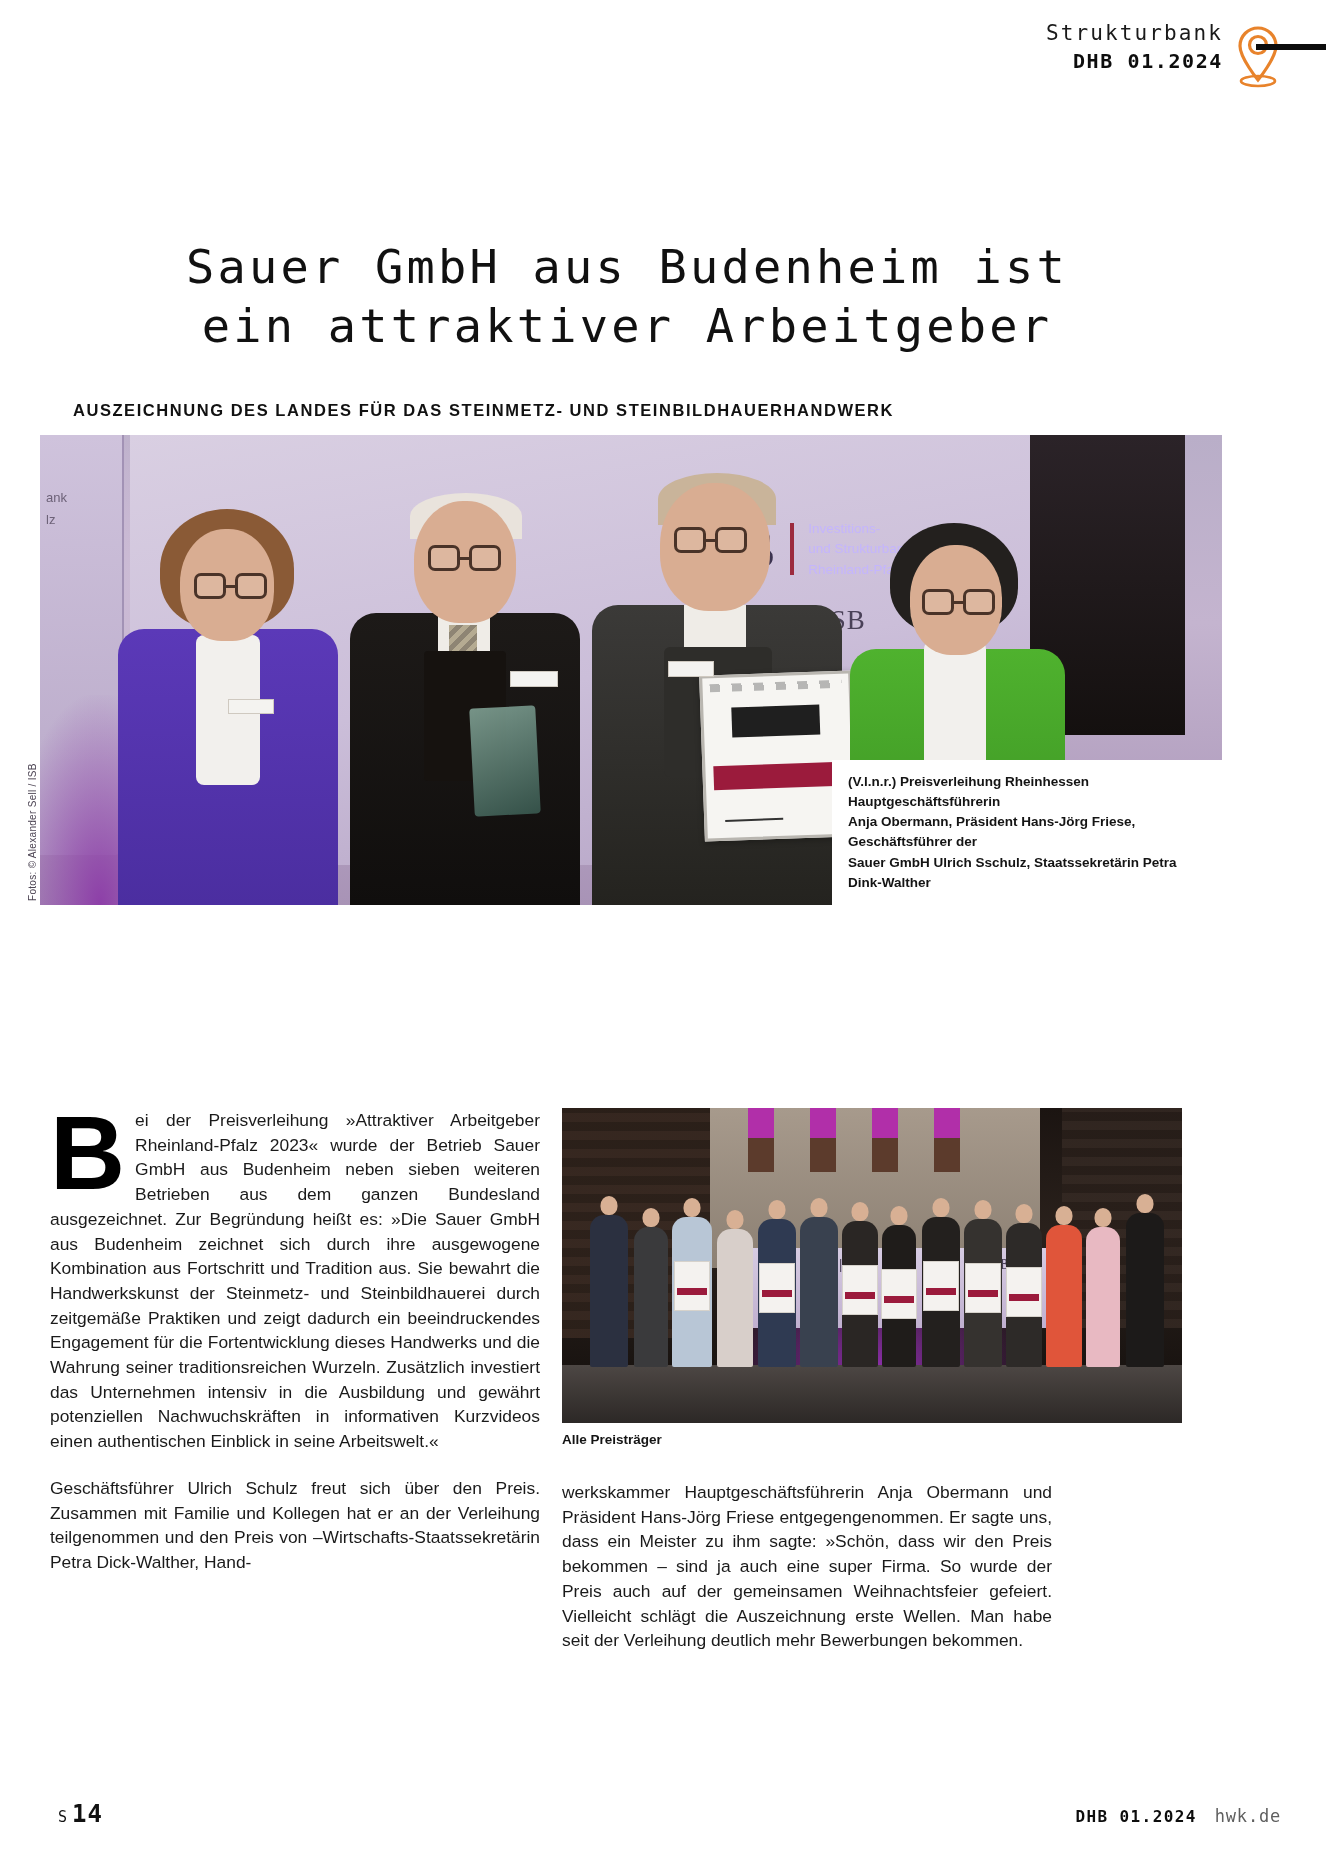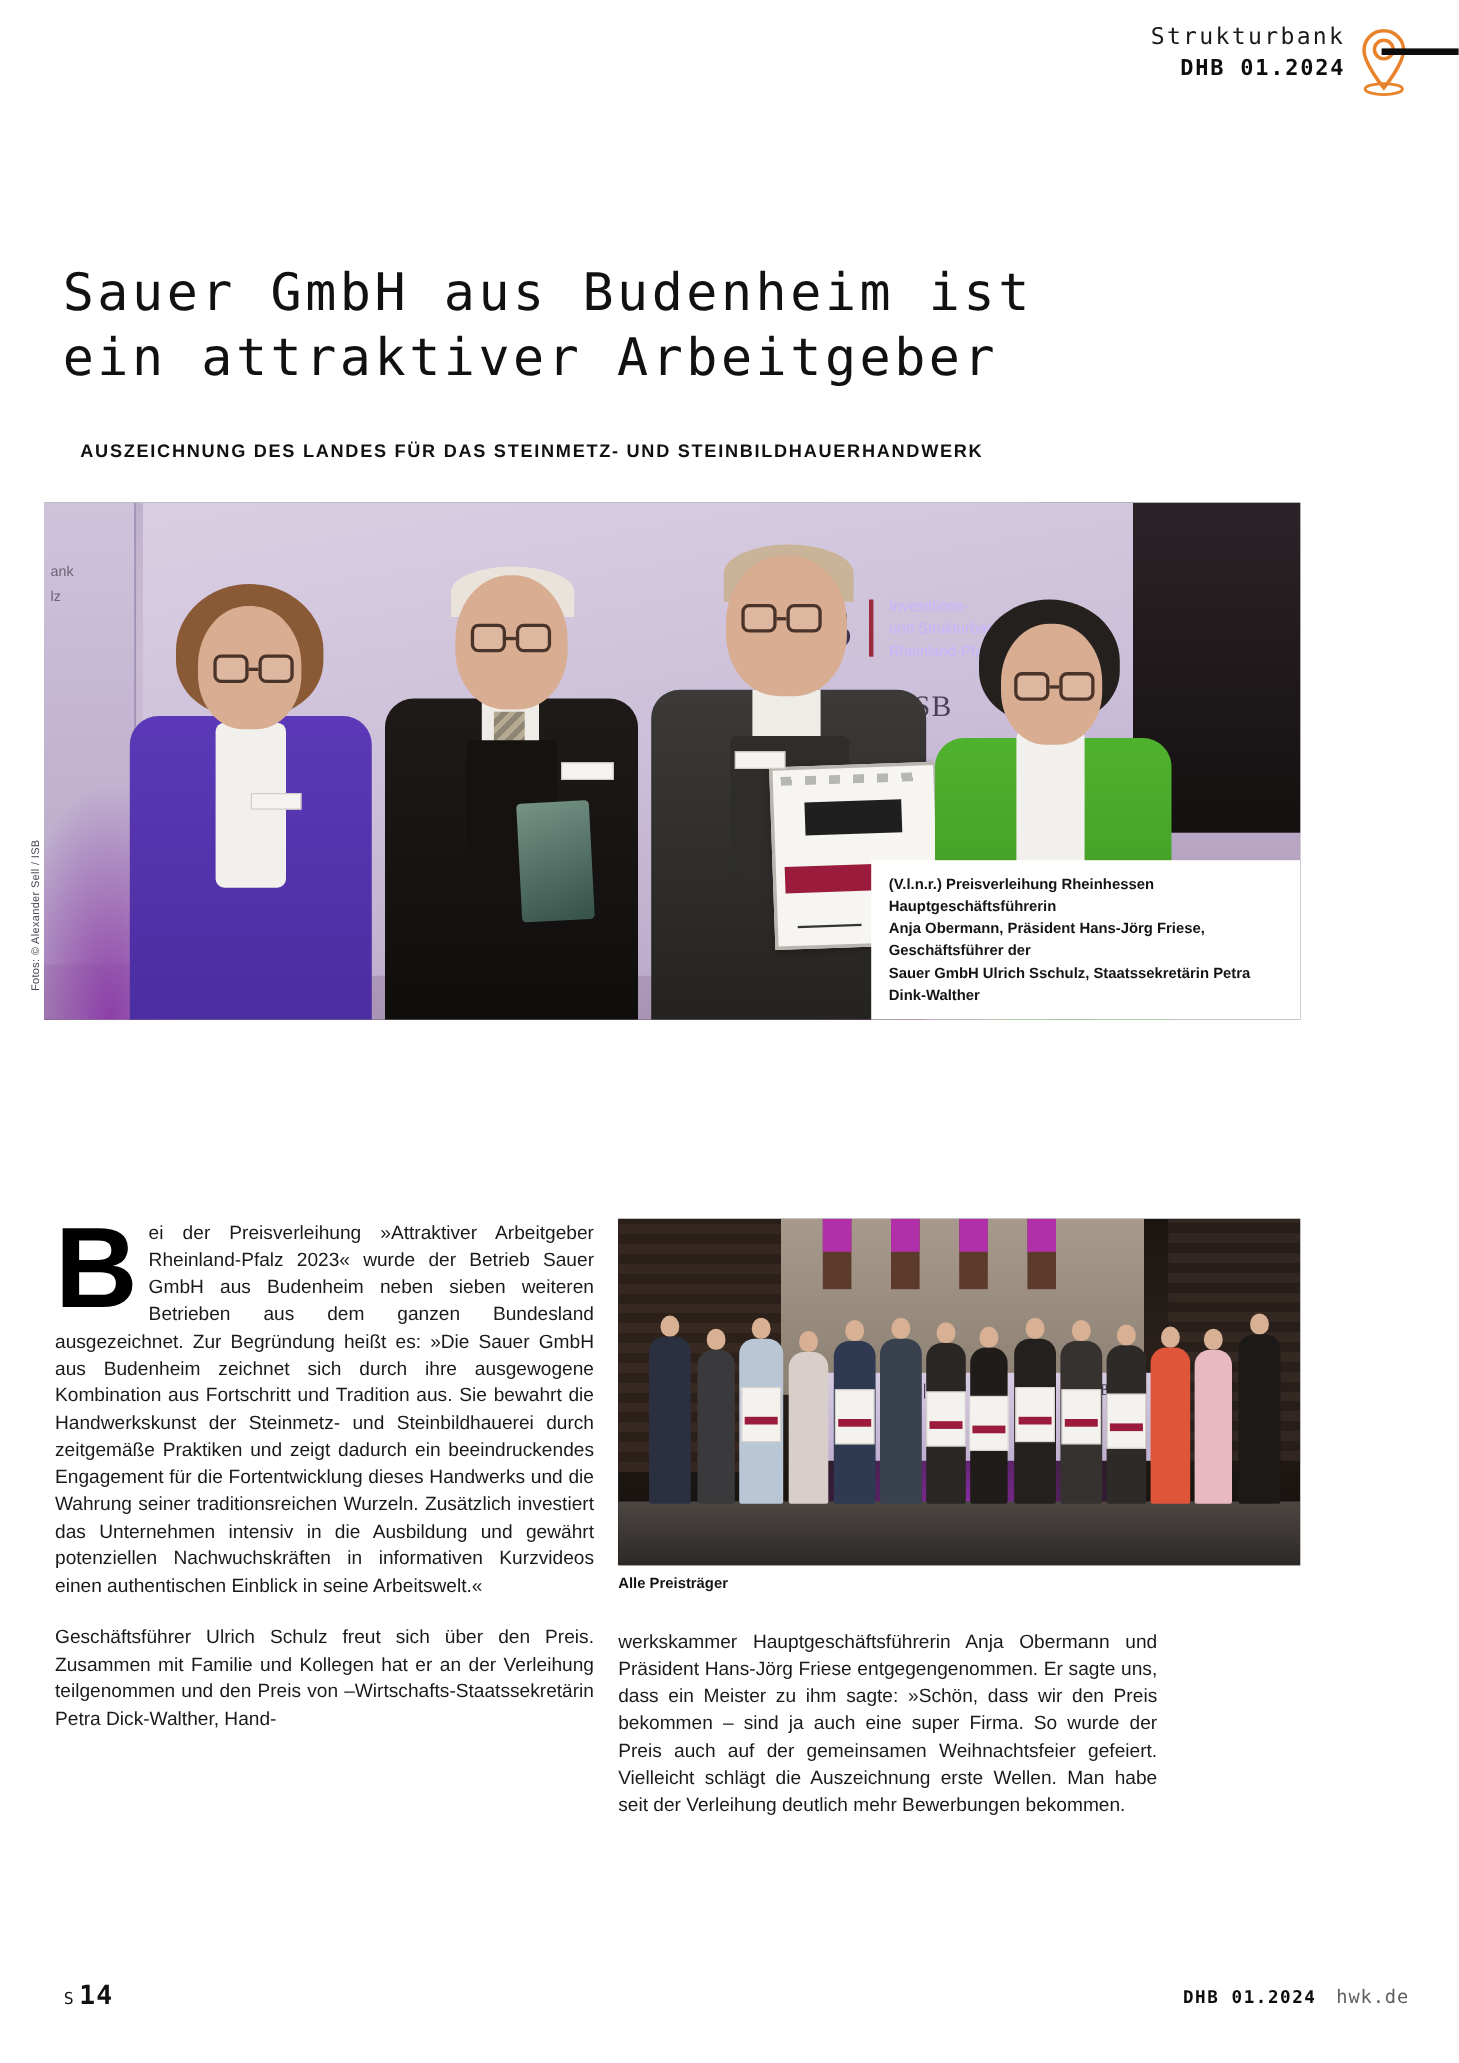--- a/index.html
+++ b/index.html
@@ -34,34 +34,34 @@
   .pin-wrap{width:46px;height:64px;margin-left:12px;margin-top:2px;}
   .rule{
     position:absolute;top:44px;right:0;width:70px;height:6px;background:#0d0d0d;
   }
 
   
   .headline{
     position:absolute;left:57px;top:237px;width:1140px;
     font-family:"DejaVu Sans Mono", monospace;
     font-size:47px;line-height:1.26;letter-spacing:3.2px;
-    font-weight:400;color:#111;
+    font-weight:400;color:#111;text-align:center;
   }
   .headline div{white-space:nowrap;}
   .kicker{
     position:absolute;left:58px;top:401px;
     font-family:"Liberation Sans", sans-serif;
     font-size:16.5px;font-weight:bold;letter-spacing:1.55px;
     color:#111;text-transform:uppercase;white-space:nowrap;margin-left:15px;
   }
 
   
   .photo-main{
-    position:absolute;left:40px;top:457px;width:1142px;height:470px;
-    overflow:hidden;background:#2a2130;
+    position:absolute;left:40px;top:435px;width:1142px;height:470px;
+    overflow:hidden;background:#2a2130;padding-left:40px;
   }
   .stage-bg{
     position:absolute;inset:0;
     background:
       radial-gradient(ellipse 60% 70% at 14% 30%, #cdbcd6 0%, rgba(205,188,214,0) 60%),
       linear-gradient(180deg,#b9aec8 0%, #c4b4cf 40%, #a893b6 100%);
   }
   .banner-panel{
     position:absolute;left:90px;top:0;width:900px;height:430px;
     background:linear-gradient(170deg,#d9cfe2 0%, #cbbed9 55%, #b6a5c6 100%);

